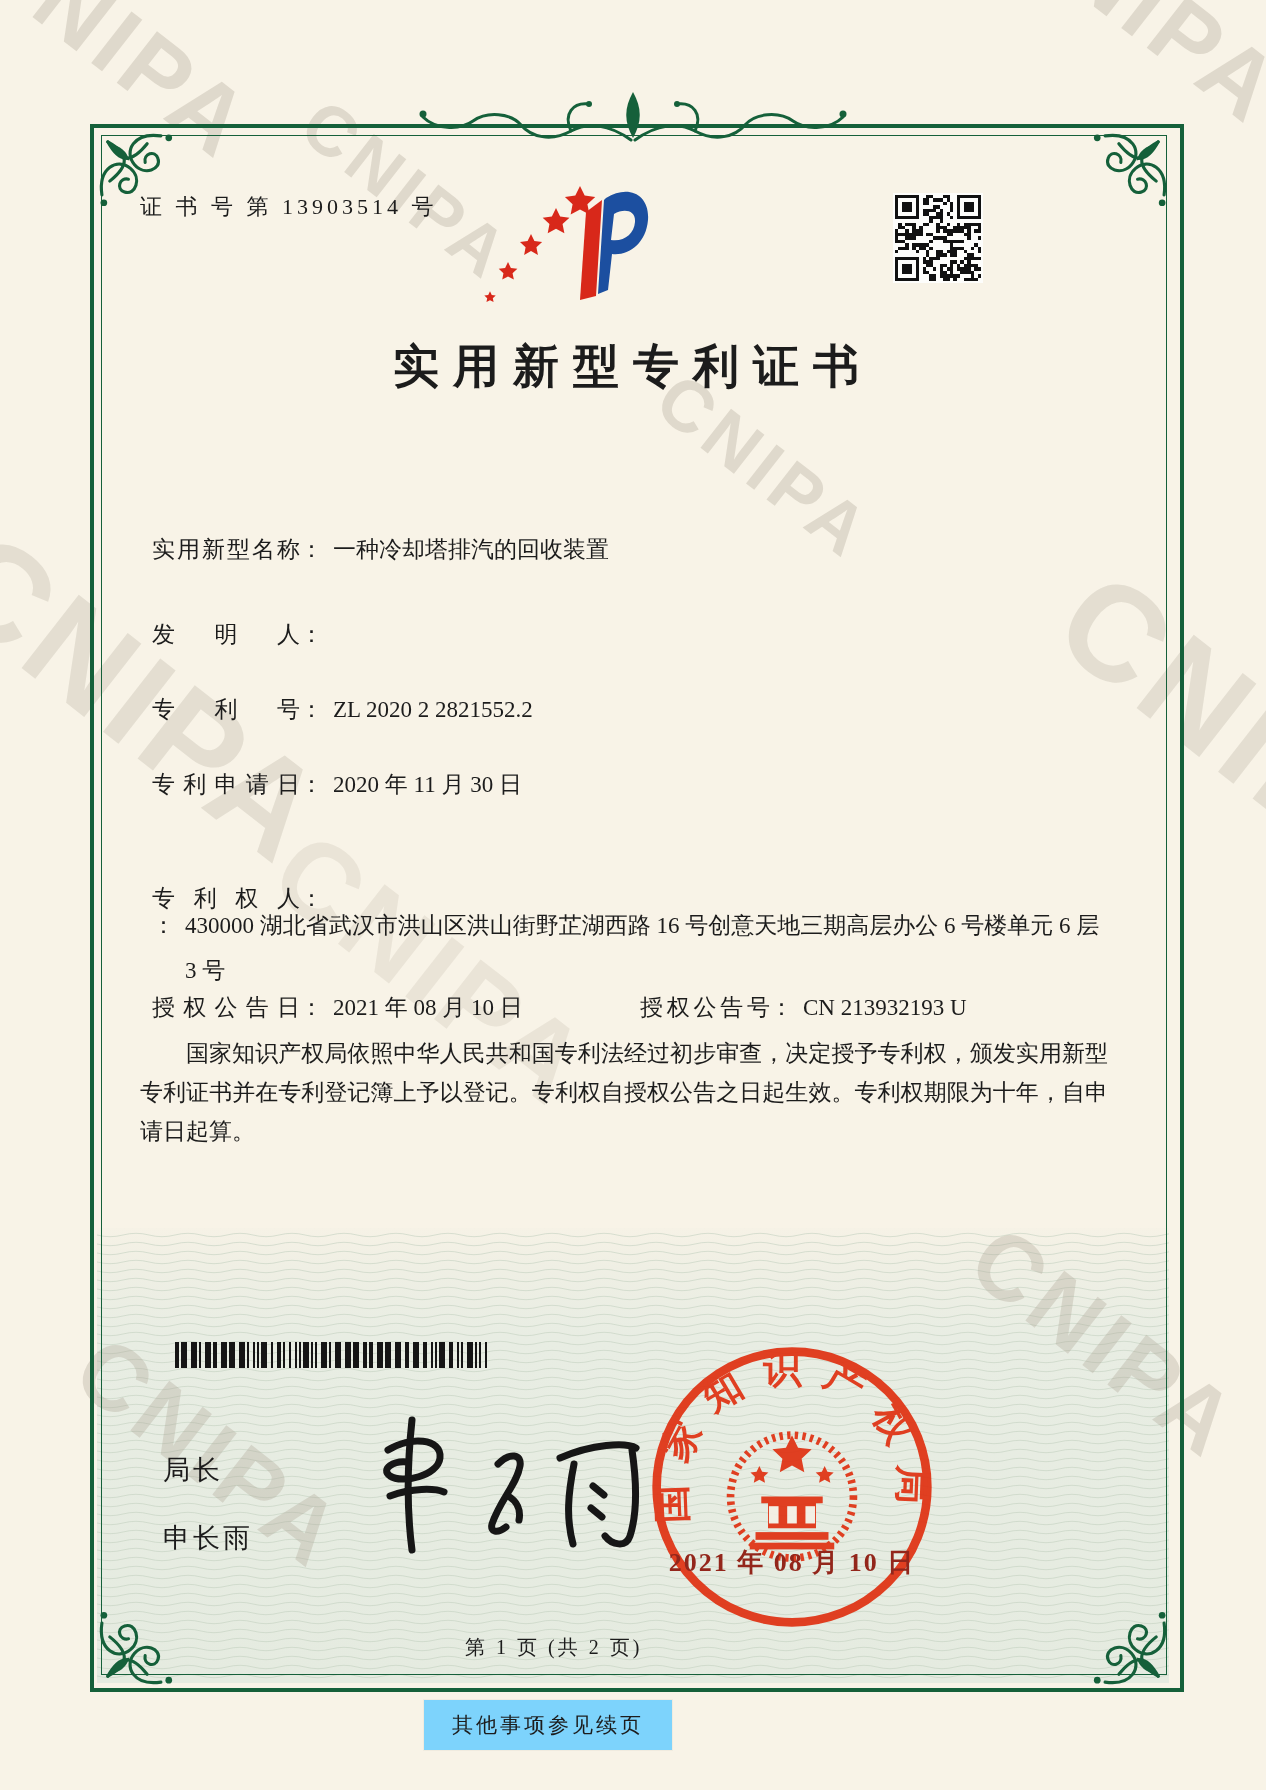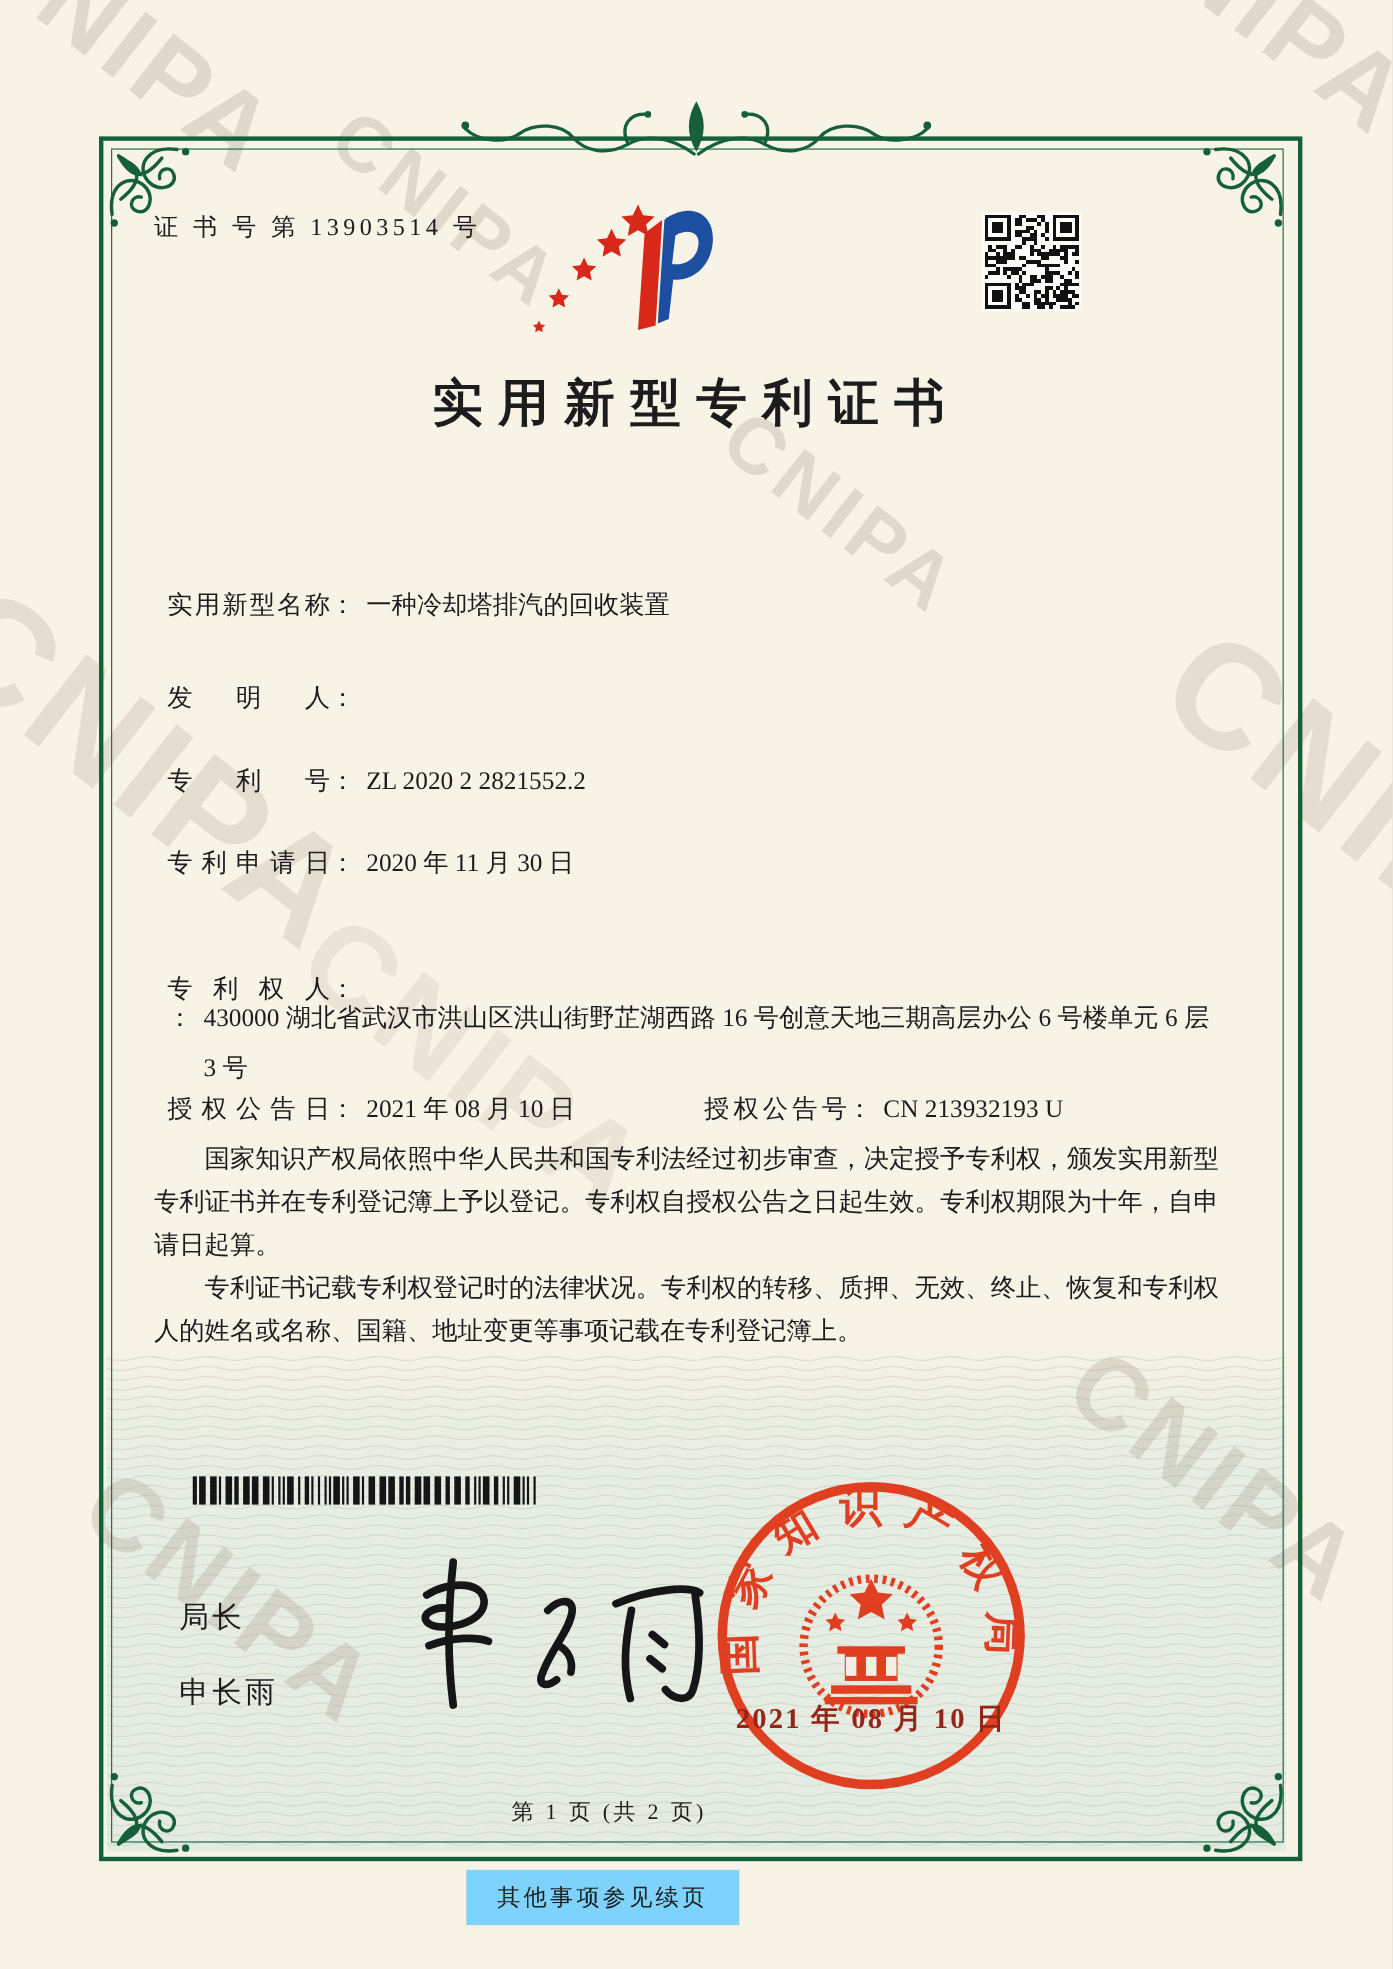--- a/index.html
+++ b/index.html
@@ -418,21 +418,20 @@
         <span class="grant-right">
           <span class="f-label">授权公告号</span>
             <span class="f-colon">：</span>
             <span>CN 213932193 U</span>
         </span>
       </div>
     </div>
 
     <div class="paras">
       <p>国家知识产权局依照中华人民共和国专利法经过初步审查，决定授予专利权，颁发实用新型专利证书并在专利登记簿上予以登记。专利权自授权公告之日起生效。专利权期限为十年，自申请日起算。</p>
-      <p>专利证书记载专利权登记时的法律状况。专利权的转移、质押、无效、终止、恢复和专利权人的姓名或名称、国籍、地址变更等事项记载在专利登记簿上。</p>
     </div>
 
     <svg class="barcode" id="barcode" width="318" height="26">
         <rect x="0" y="0" width="4" height="26" fill="#151515"></rect>
         <rect x="6" y="0" width="6" height="26" fill="#151515"></rect>
         <rect x="16" y="0" width="6" height="26" fill="#151515"></rect>
         <rect x="24" y="0" width="2" height="26" fill="#151515"></rect>
         <rect x="30" y="0" width="6" height="26" fill="#151515"></rect>
         <rect x="38" y="0" width="4" height="26" fill="#151515"></rect>
         <rect x="46" y="0" width="6" height="26" fill="#151515"></rect>

